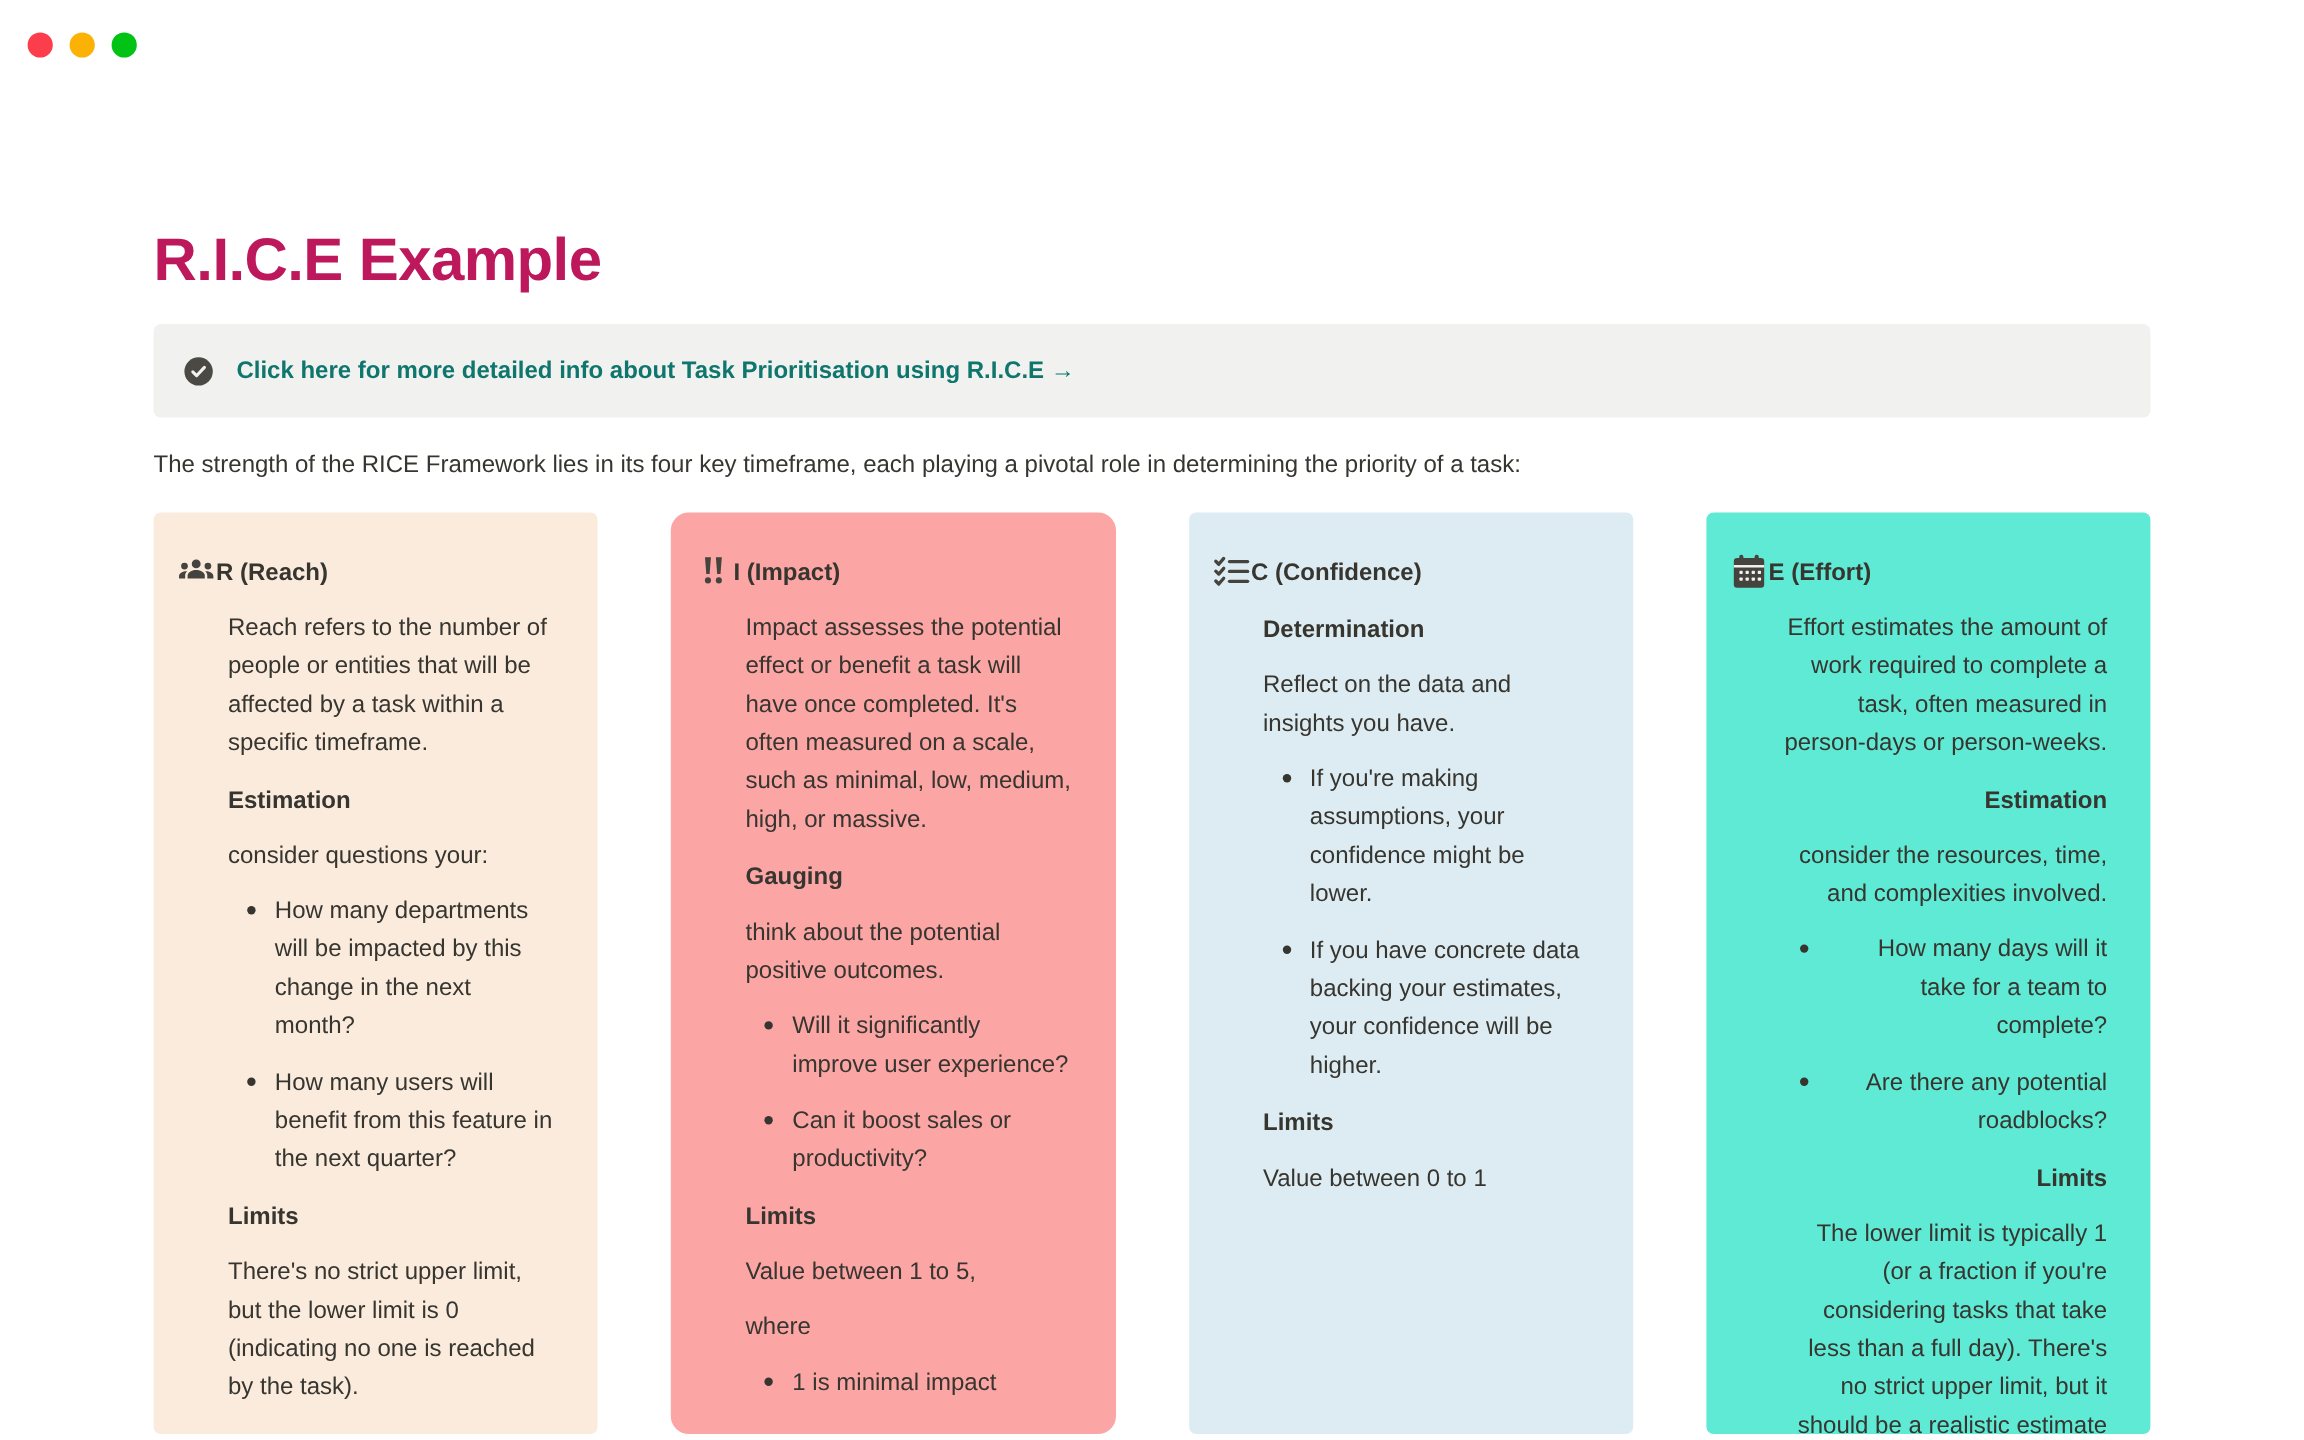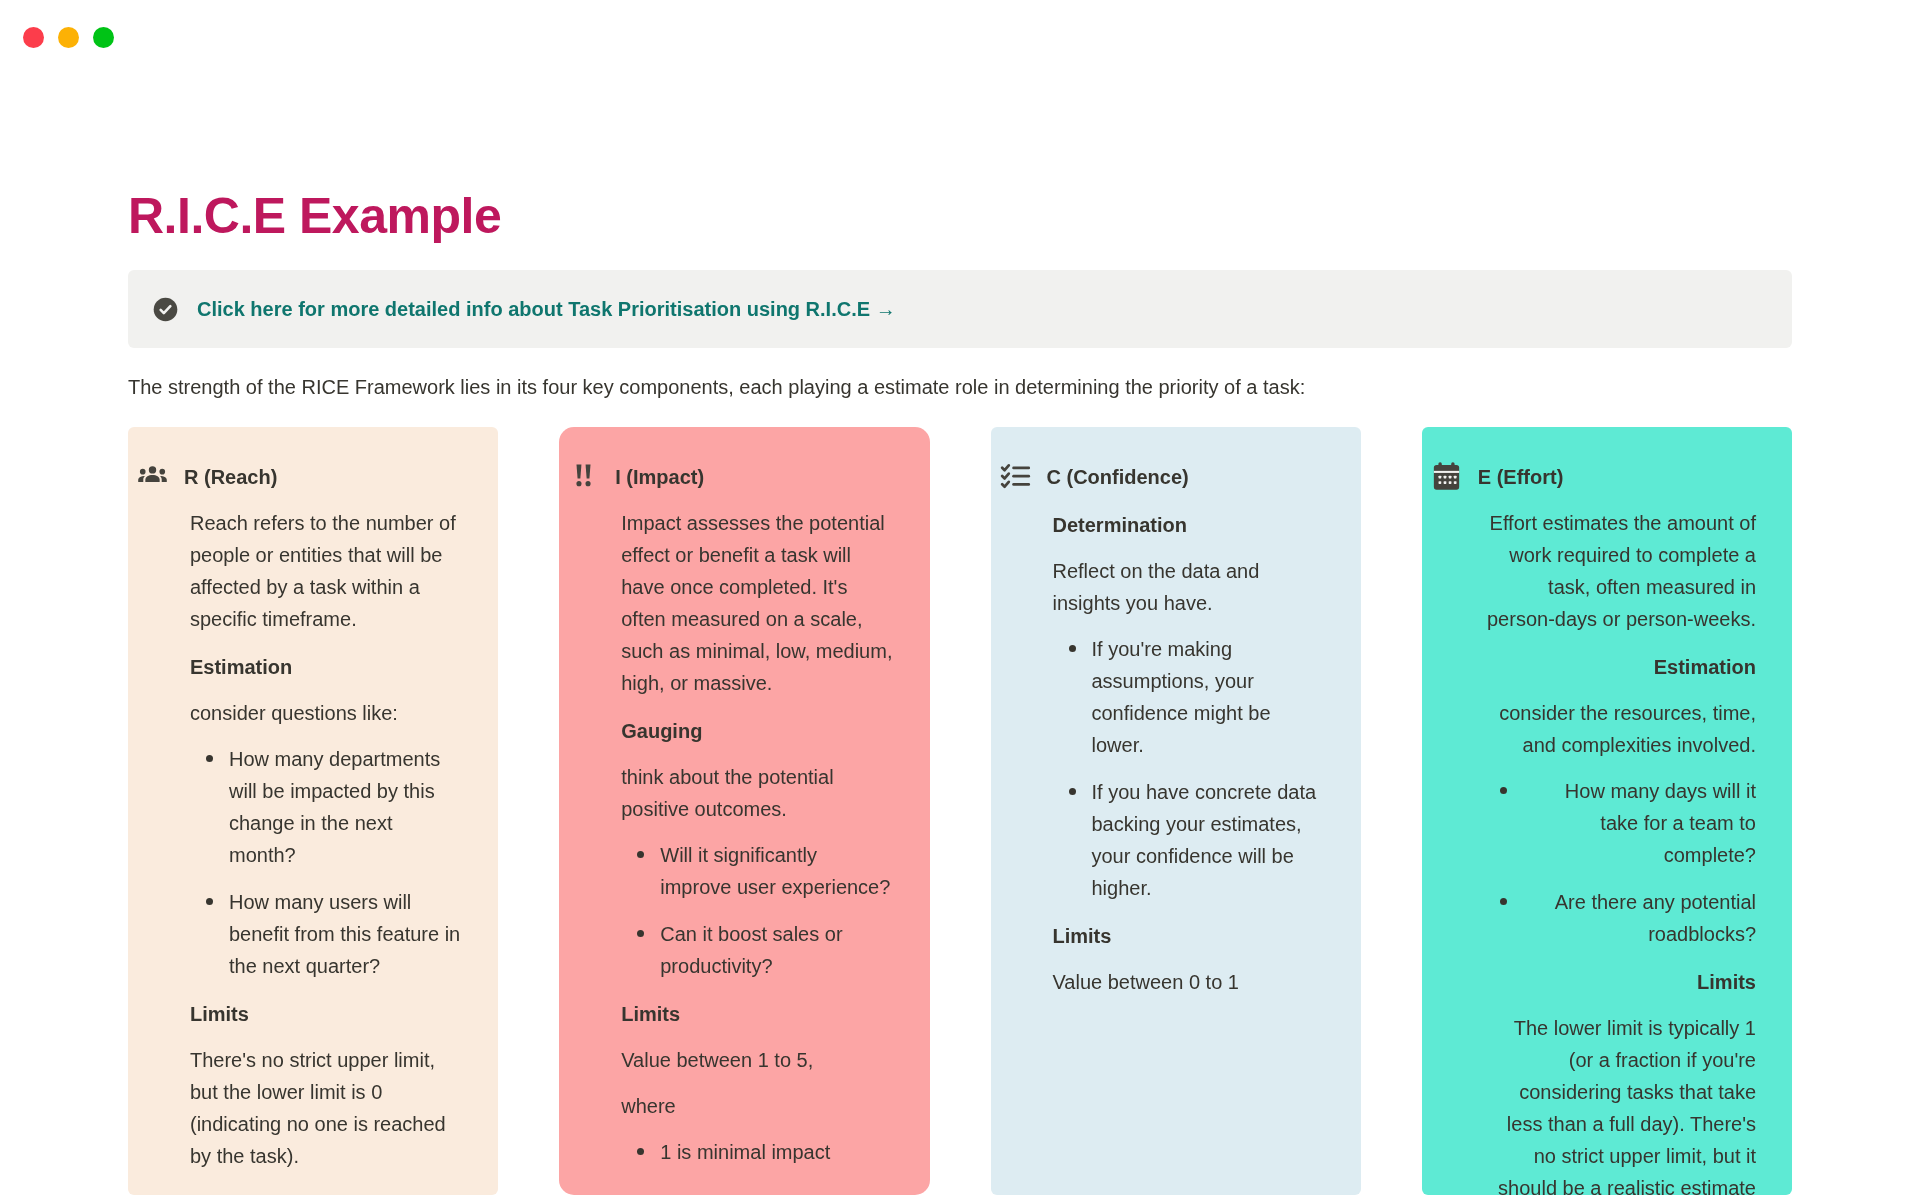--- a/index.html
+++ b/index.html
@@ -31,21 +31,21 @@
   .callout-text { font-size:20px; font-weight:700; color:#0f766e; }
 
   .intro { margin:24px 0 0 0; font-size:20px; line-height:1.55; }
 
   
   .cards { margin-top:24px; display:grid; grid-template-columns:repeat(4,1fr); gap:61px; }
   .card {
     height:768px; border-radius:6px; overflow:hidden;
     padding:33px 36px 0 0; box-sizing:border-box;
   }
-  .card-head { display:flex; align-items:center; gap:15px; padding-left:8px; }
+  .card-head { display:flex; align-items:center; padding-left:19px; }
   .card-head .card-icon { width:33px; height:33px; flex:none; color:#45433d; }
   .card-title { font-size:20px; font-weight:700; line-height:1.3; }
 
   .card-body { padding-left:62px; font-size:20px; line-height:1.6; }
   .card-body p  { margin:14px 0; }
   .card-body h4 { margin:16px 0 14px 0; font-size:20px; font-weight:700; }
   .card-body ul { margin:14px 0; padding:0 0 0 39px; list-style:none; }
   .card-body li { position:relative; margin:0 0 15px 0; }
   .card-body li::before {
     content:""; position:absolute; left:-23px; top:12px;
@@ -68,39 +68,39 @@
   <div class="callout">
     <span class="check-icon">
       <svg viewBox="0 0 24 24" width="27" height="27">
         <circle cx="12" cy="12" r="10.5" fill="currentColor"></circle>
         <path d="M7.7 12.4l2.8 2.8 5.8-6.2" stroke="#f1f1ef" stroke-width="2.3" fill="none" stroke-linecap="round" stroke-linejoin="round"></path>
       </svg>
     </span>
     <span class="callout-text">Click here for more detailed info about Task Prioritisation using R.I.C.E →</span>
   </div>
 
-  <p class="intro">The strength of the RICE Framework lies in its four key components, each playing a estimate role in determining the priority of a task:</p>
+  <p class="intro">The strength of the RICE Framework lies in its four key timeframe, each playing a pivotal role in determining the priority of a task:</p>
 
   <div class="cards">
       <div class="card" style="background: rgb(250, 235, 221);">
         <div class="card-head">
           <span class="card-icon"><svg viewBox="0 0 24 24" width="33" height="33" fill="currentColor">
               <circle cx="12" cy="7.2" r="2.7"></circle>
               <path d="M12 10.9c-2.9 0-5.2 1.5-5.2 3.4v1.7h10.4v-1.7c0-1.9-2.3-3.4-5.2-3.4z"></path>
               <circle cx="4.9" cy="8.5" r="2.05"></circle>
               <path d="M5.9 11.7c-1 0-2 .3-2.8.7-.9.5-1.5 1.3-1.5 2.1V16h3.7v-1.7c0-1 .4-1.9 1.2-2.6h-.6z"></path>
               <circle cx="19.1" cy="8.5" r="2.05"></circle>
               <path d="M18.1 11.7c1 0 2 .3 2.8.7.9.5 1.5 1.3 1.5 2.1V16h-3.7v-1.7c0-1-.4-1.9-1.2-2.6h.6z"></path>
             </svg></span>
           <span class="card-title">R (Reach)</span>
         </div>
         <div class="card-body">
           <p>Reach refers to the number of people or entities that will be affected by a task within a specific timeframe.</p>
           <h4>Estimation</h4>
-          <p>consider questions like:</p>
+          <p>consider questions your:</p>
           <ul>
             <li>How many departments will be impacted by this change in the next month?</li>
             <li>How many users will benefit from this feature in the next quarter?</li>
           </ul>
           <h4>Limits</h4>
           <p>There's no strict upper limit, but the lower limit is 0 (indicating no one is reached by the task).</p>
         </div>
       </div>
       <div class="card" style="background: #fca5a5; border-radius: 15px;">
         <div class="card-head">

